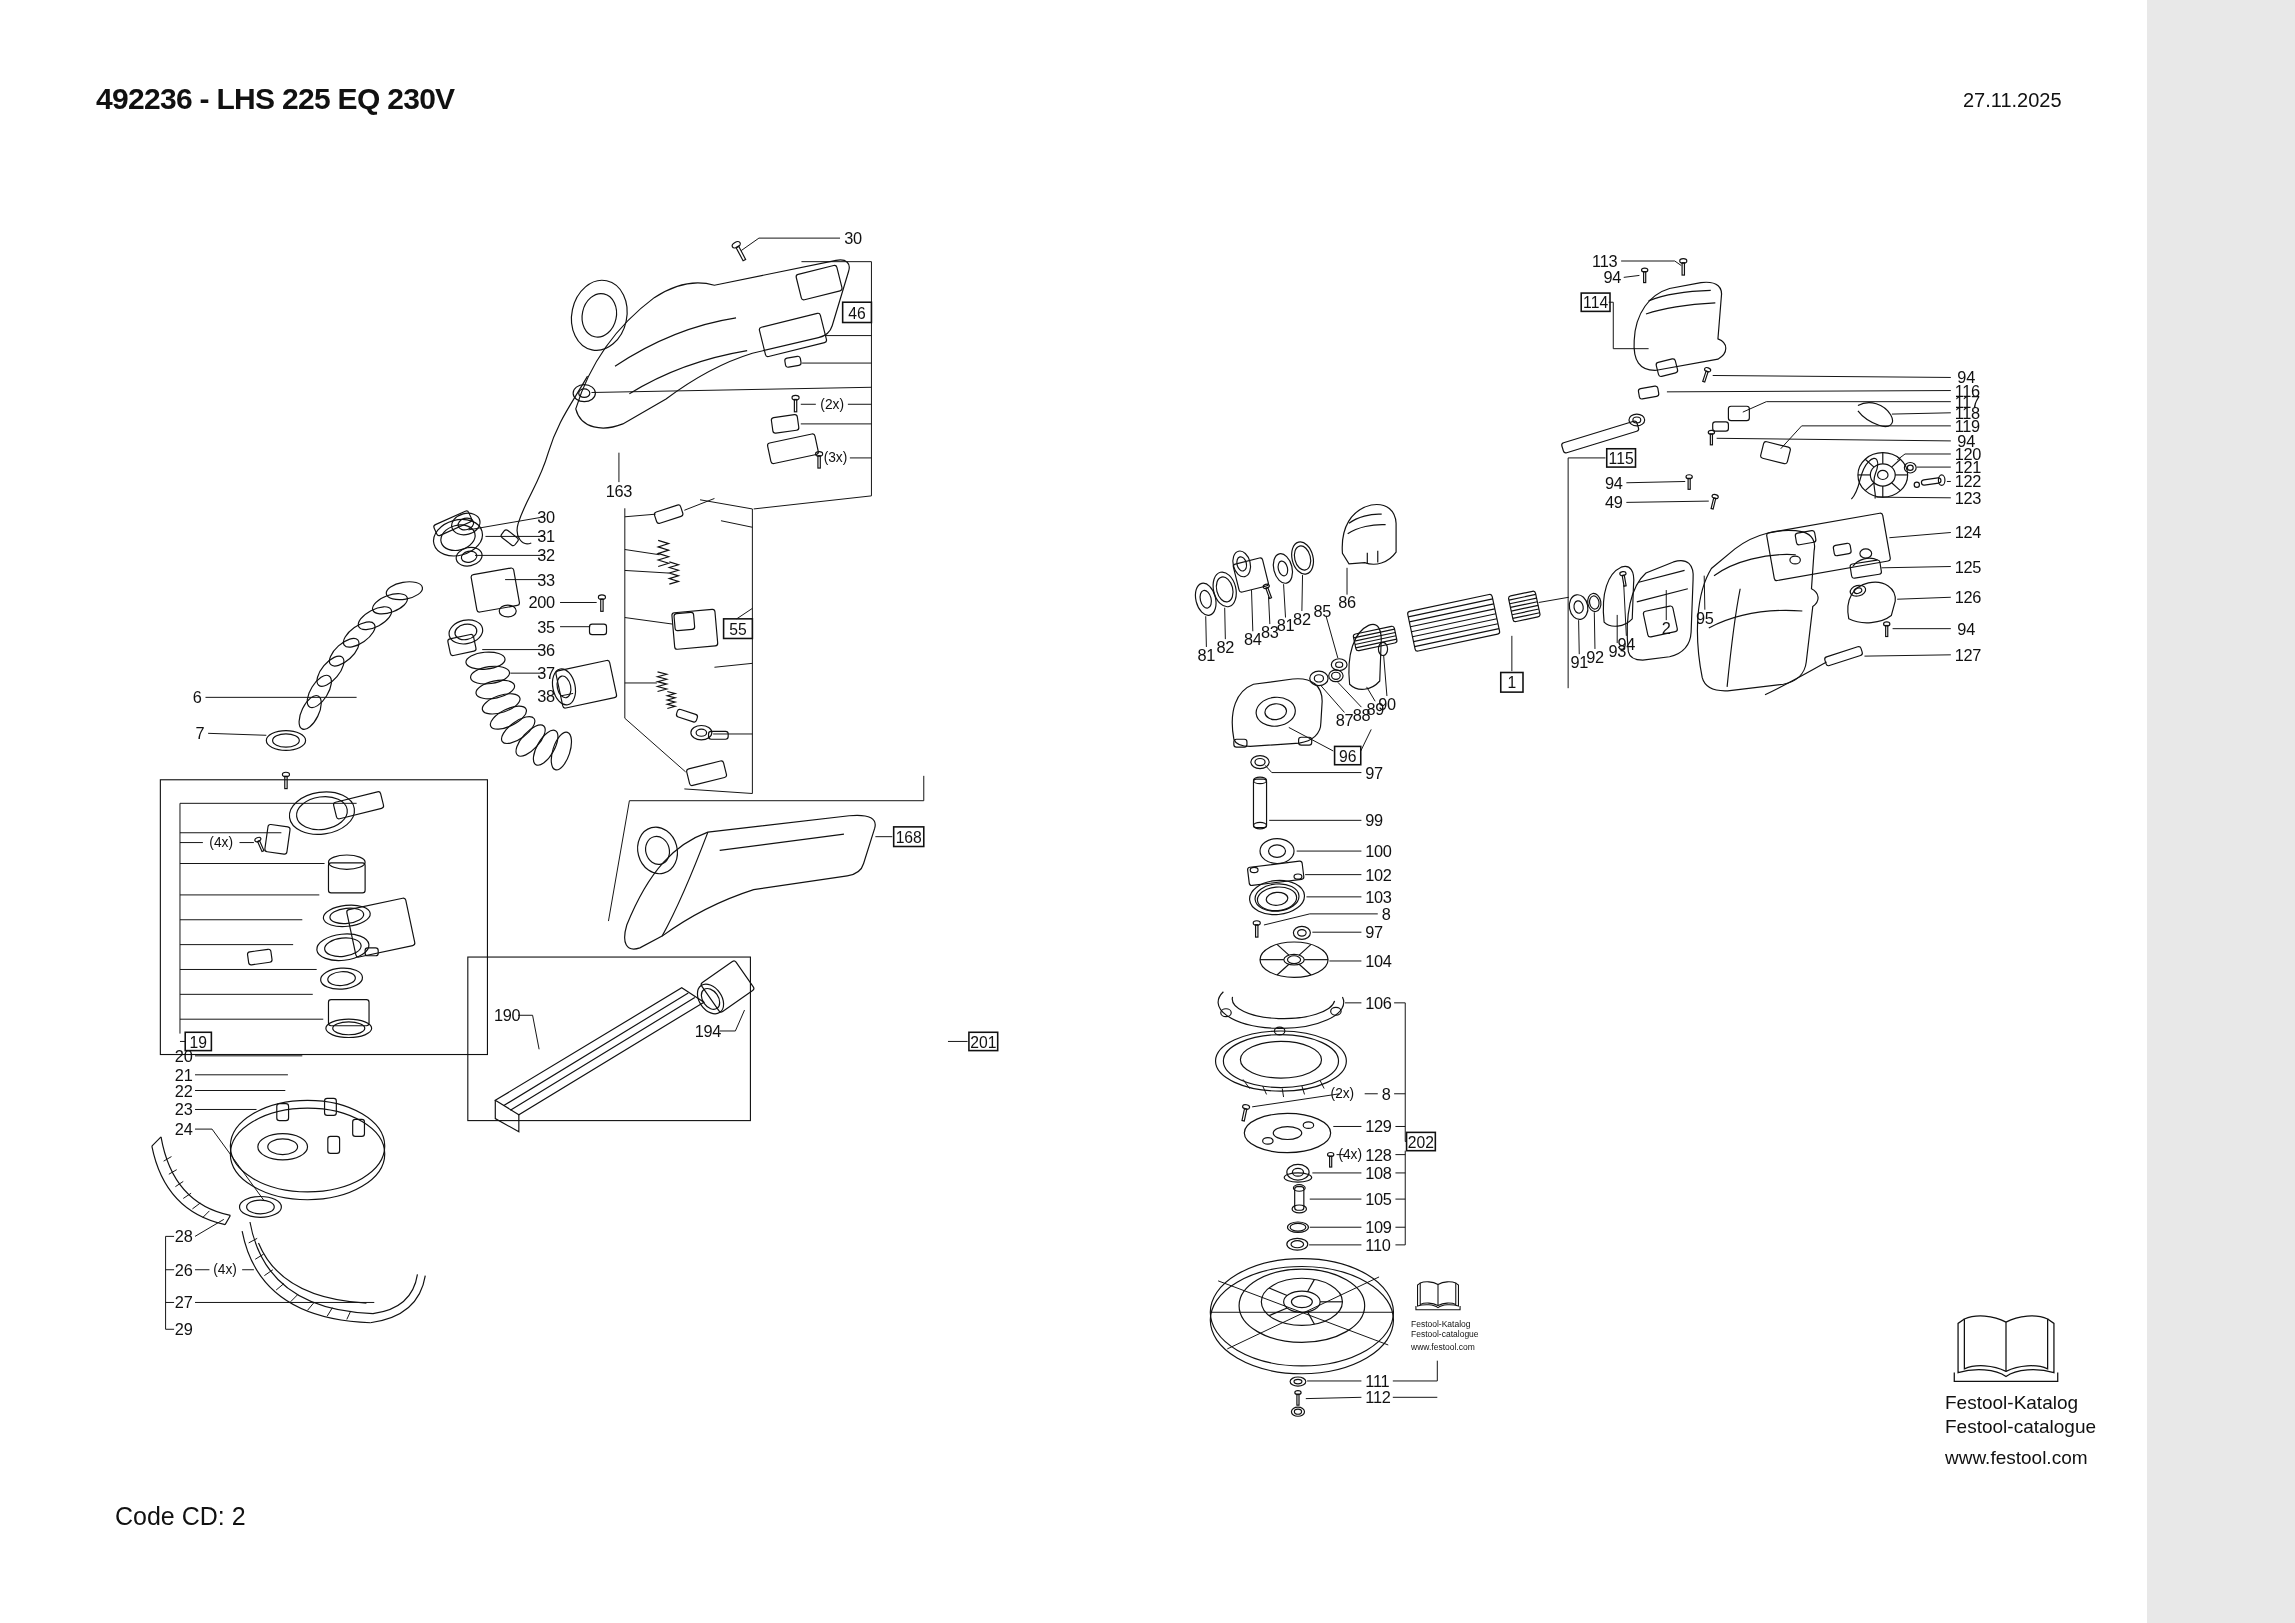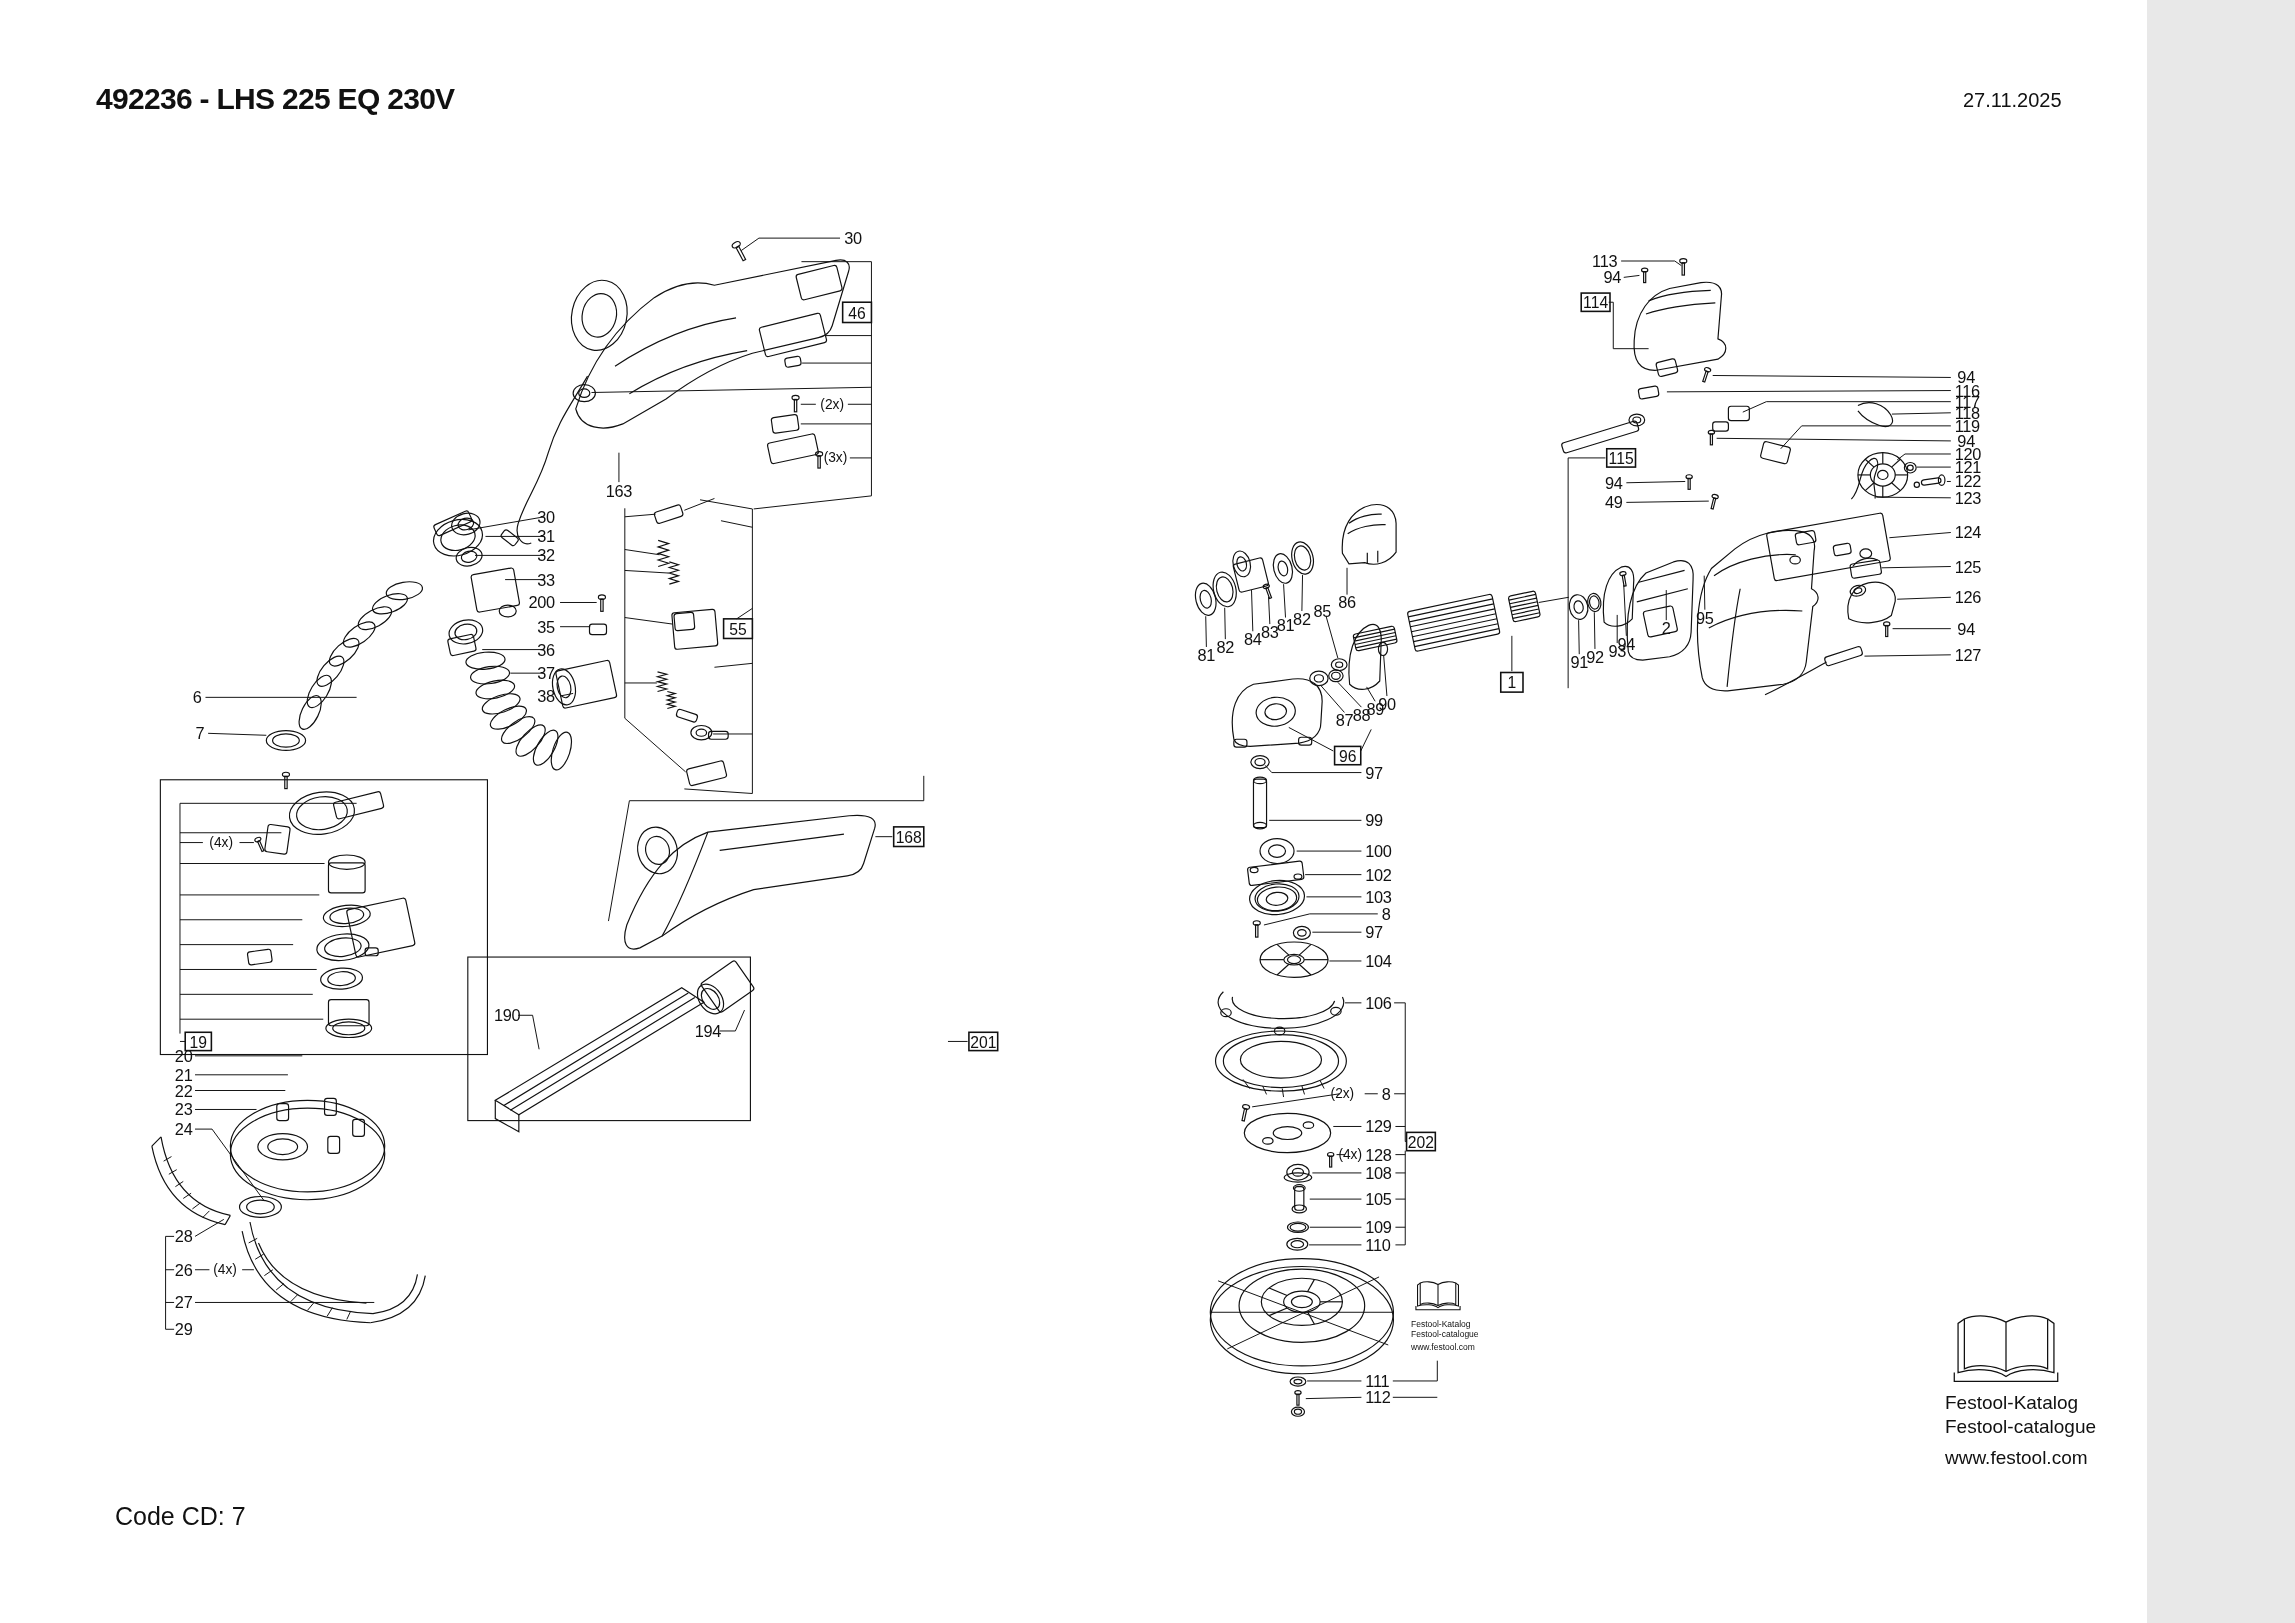--- a/index.html
+++ b/index.html
@@ -22,21 +22,21 @@
   .bbox{fill:none;stroke:#111;stroke-width:2.4px;}
   .grect{fill:none;stroke:#111;stroke-width:1.7px;}
   .book{fill:none;stroke:#111;stroke-width:2px;}
 </style>
 </head>
 <body>
 
 <div id="page">
   <div id="title" class="abs">492236 - LHS 225 EQ 230V</div>
   <div id="date" class="abs">27.11.2025</div>
-  <div id="code" class="abs">Code CD: 7</div>
+  <div id="code" class="abs">Code CD: 2</div>
 
   <svg id="diagram-svg" class="abs" style="left:0;top:0;" width="2295" height="1623" viewBox="0 0 3508 2481">
       <rect x="245" y="1192" width="500" height="420" class="grect"></rect>
       <rect x="715" y="1463" width="432" height="250" class="grect"></rect>
       <polyline points="1225,400 1332,400 1332,462" class="pline"></polyline>
       <polyline points="1332,493 1332,758" class="pline"></polyline>
       <polyline points="1332,513 1262,513" class="pline"></polyline>
       <polyline points="1332,555 1226,555" class="pline"></polyline>
       <polyline points="1332,592 904,600" class="pline"></polyline>
       <polyline points="1224,618 1247,618" class="pline"></polyline>

